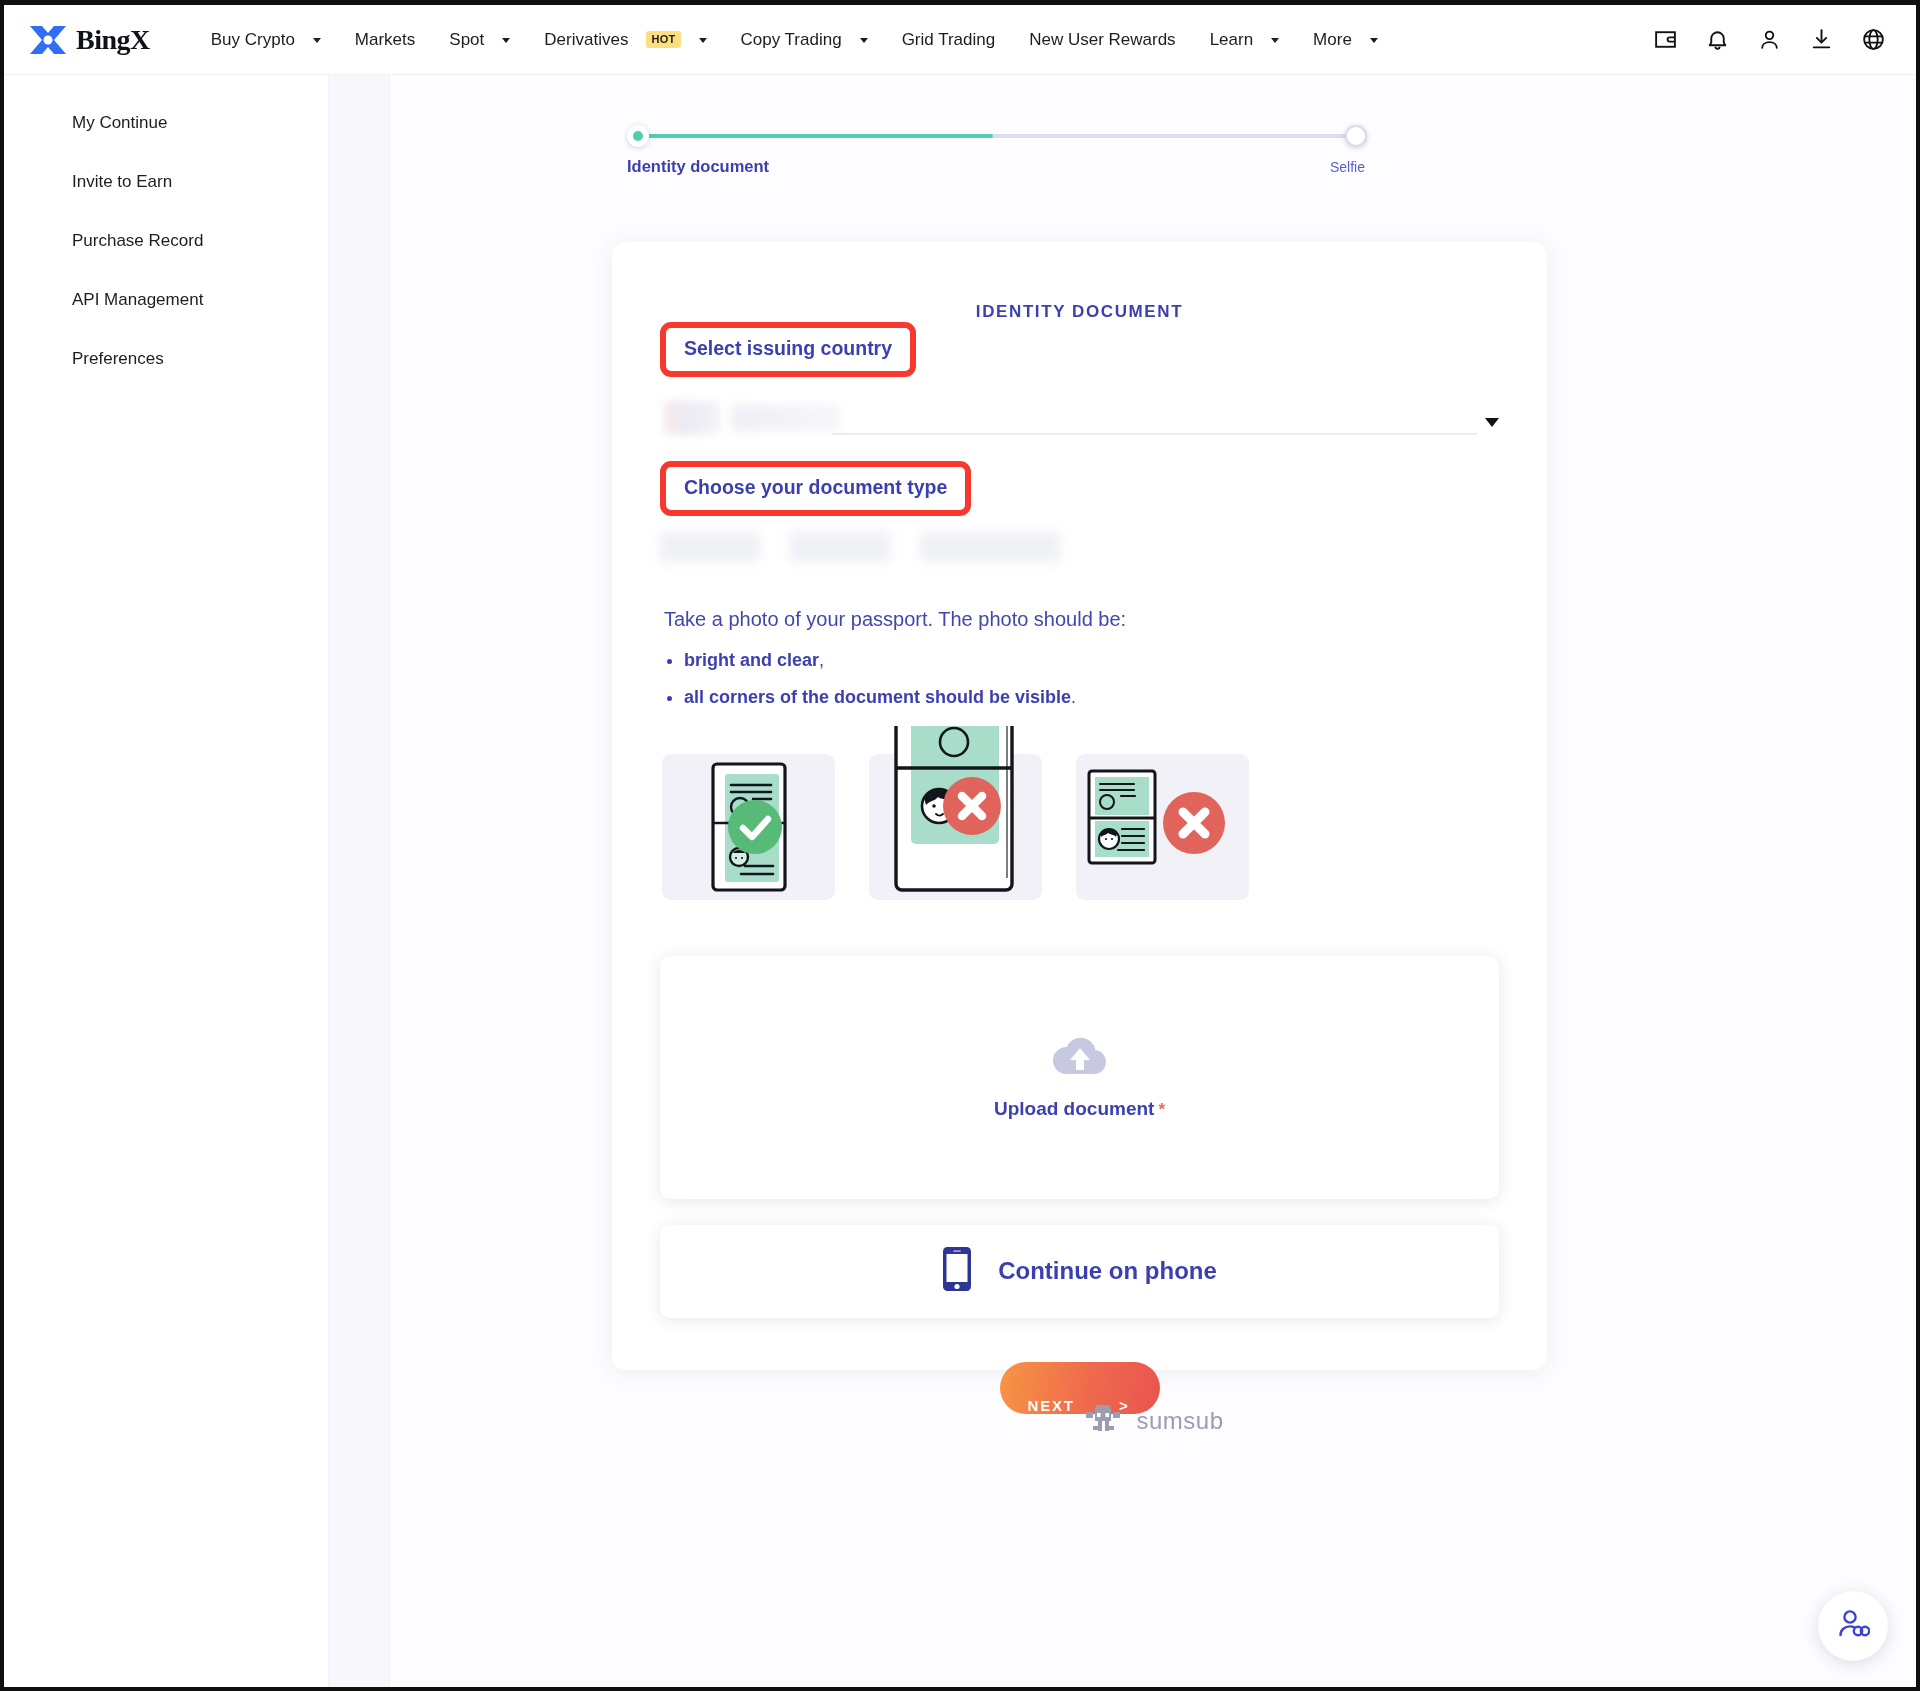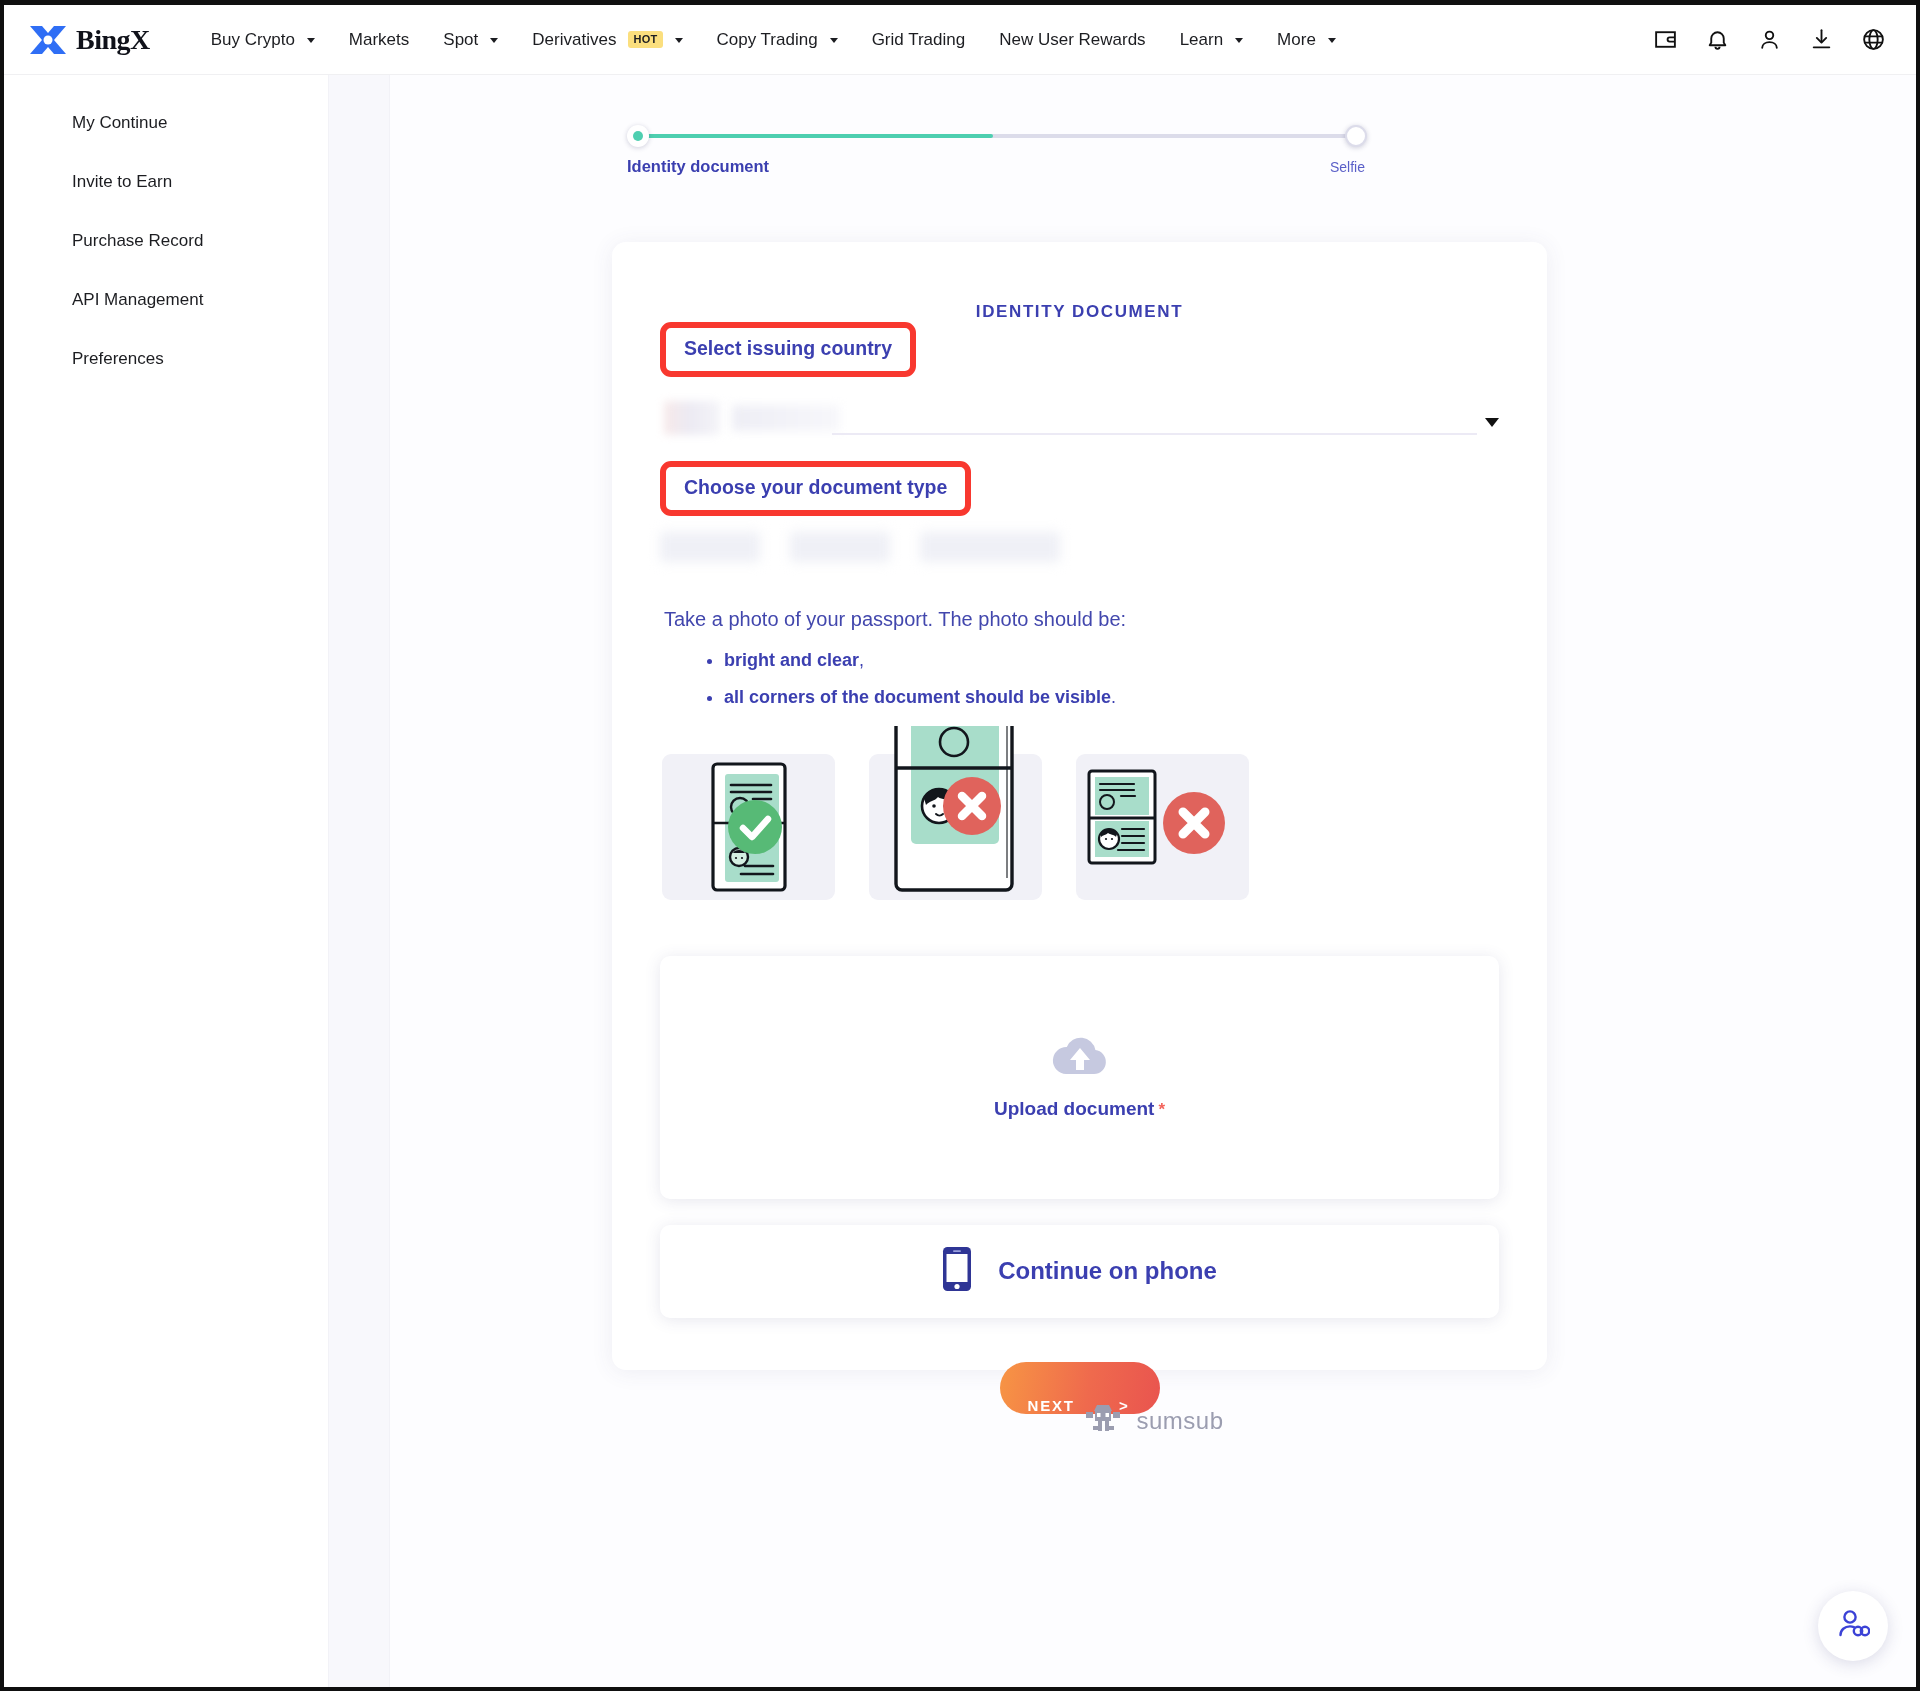--- a/index.html
+++ b/index.html
@@ -21,21 +21,21 @@
   .navbar {
     position:absolute; left:4px; top:5px; width:1912px; height:70px;
     background:#ffffff; display:flex; align-items:center;
     border-bottom:1px solid #f0f0f2;
   }
   .logo { display:flex; align-items:center; margin-left:24px; gap:6px; }
   .logo-mark { width:42px; height:34px; display:block; }
   .logo-text { font-size:28px; font-weight:bold; color:#10121a; letter-spacing:-0.5px; font-family:Liberation Serif, serif; }
   .nav-items { display:flex; align-items:center; margin-left:44px; gap:0px; }
   .nav-item {
-    display:flex; align-items:center; gap:12px;
+    display:flex; align-items:center; gap:18px;
     font-size:17px; color:#1c1d21; padding:0 17px; cursor:pointer;
     white-space:nowrap;
   }
   .caret { width:0; height:0; border-left:4.5px solid transparent; border-right:4.5px solid transparent; border-top:5px solid #1c1d21; display:inline-block; position:relative; top:1px;}
   .hot-badge {
     background:#fbdf7e; color:#1c1d21; font-size:11px; font-weight:bold;
     padding:2px 5px; border-radius:3px; letter-spacing:0.3px; line-height:1.1;
   }
   .nav-right { margin-left:auto; display:flex; align-items:center; gap:26px; margin-right:30px; }
   .nav-icon { width:26px; height:26px; display:flex; align-items:center; justify-content:center; cursor:pointer; }
@@ -97,21 +97,21 @@
   }
 
   .doctype-row { margin-top:16px; display:flex; gap:30px; }
   .blur-chip { height:30px; background:#eff0f6; filter:blur(6px); border-radius:3px; }
   .chip-a { width:100px; }
   .chip-b { width:100px; }
   .chip-c { width:140px; }
 
   .instructions { margin-top:46px; font-size:20px; color:#4247ad; padding-left:4px; }
   .bullets { margin-top:18px; padding-left:24px; }
-  .bullets li { font-size:18px; color:#3b3fb0; font-weight:bold; margin-bottom:14px; line-height:1.3;margin-left:40px; }
+  .bullets li { font-size:18px; color:#3b3fb0; font-weight:bold; margin-bottom:14px; line-height:1.3; }
   .bullets li span.norm { font-weight:normal; }
 
   .examples { display:flex; gap:34px; margin-top:44px; padding:0 0 0 2px; }
   .example { width:173px; height:146px; background:#f1f1f7; border-radius:9px; position:relative; overflow:visible; display:flex; align-items:center; justify-content:center; }
   .example svg { display:block; }
 
   .upload-zone {
     margin:56px 48px 0 48px; height:243px; background:#ffffff; border-radius:10px;
     box-shadow:0 2px 16px rgba(70,70,120,0.13);
     display:flex; flex-direction:column; align-items:center; justify-content:center;

